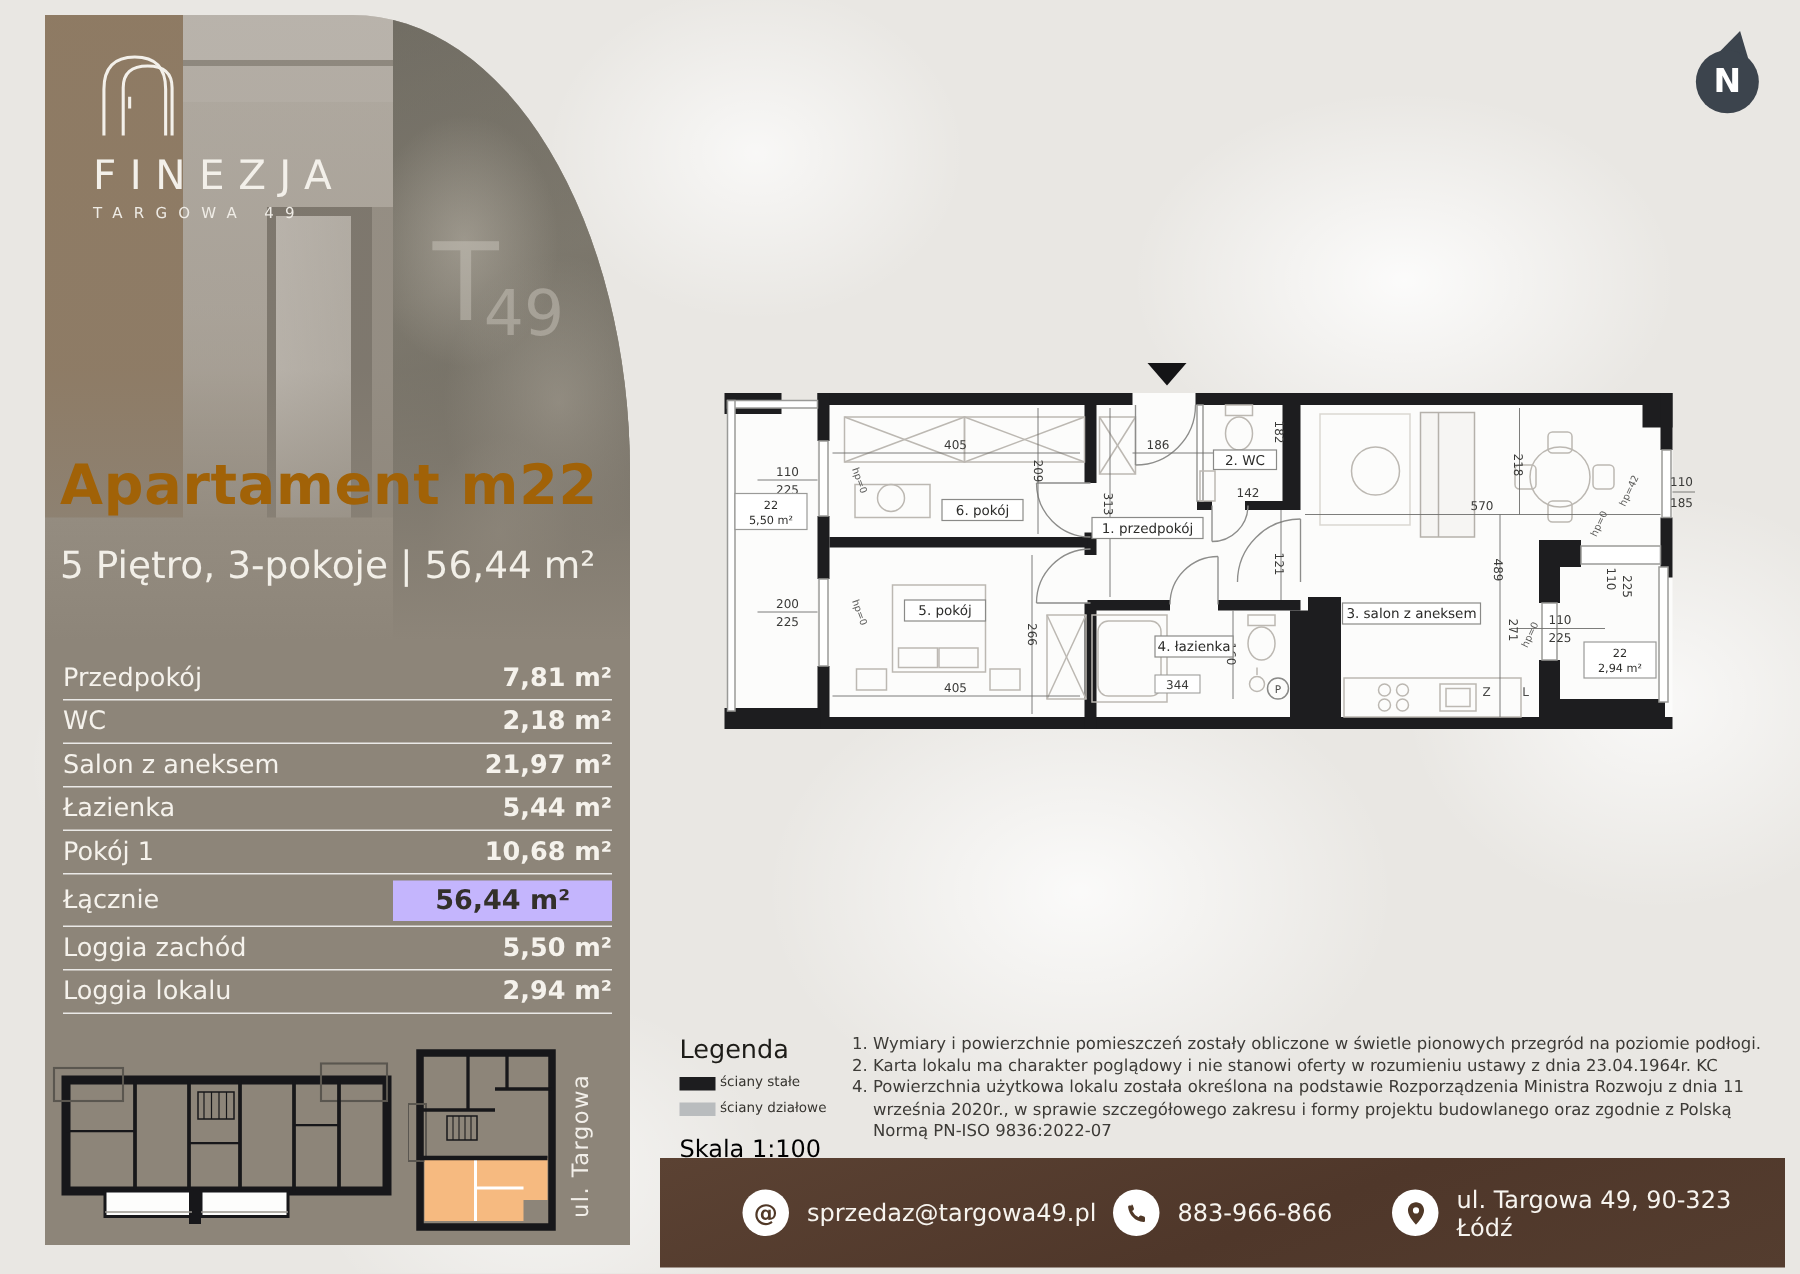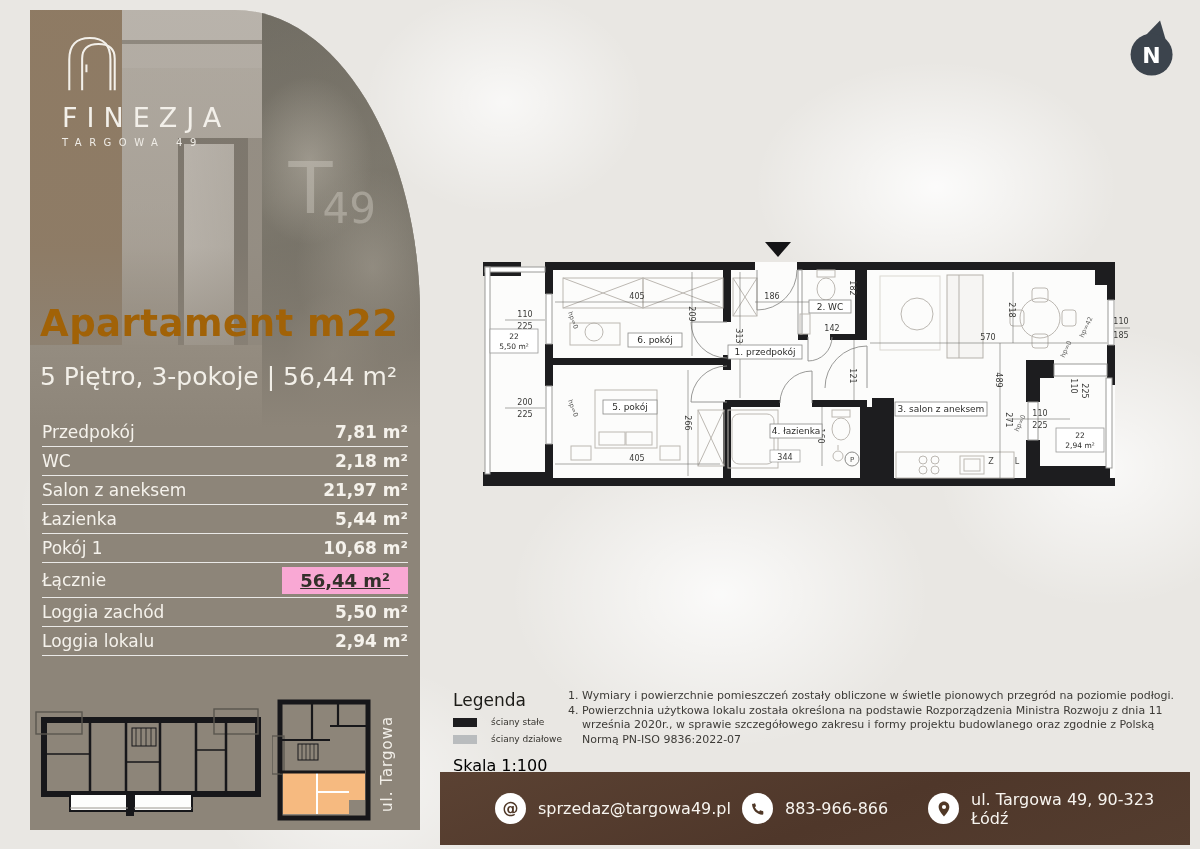--- a/index.html
+++ b/index.html
@@ -45,45 +45,45 @@
     background:linear-gradient(180deg, rgba(141,133,121,.42) 0%, rgba(141,133,121,.48) 55%, rgba(141,133,121,.85) 82%, #8d8579 97%);}
   .mural-text{position:absolute;right:44px;top:150px;color:rgba(240,238,232,.55);line-height:.8;}
   .mural-text .t{font-size:72px;font-weight:400;}
   .mural-text .f49{font-size:42px;margin-left:34px;margin-top:-26px;display:block;}
   .logo{position:absolute;left:32px;top:22px;color:#f3f0ea;}
   .logo .name{font-size:27px;letter-spacing:9px;font-weight:400;margin-top:6px;}
   .logo .tagline{font-size:10px;letter-spacing:7.5px;font-weight:400;margin-top:4px;color:#efece6;}
   .apt-title{position:absolute;left:10px;top:292px;width:375px;color:#a16207;font-size:37px;font-weight:600;letter-spacing:.5px;}
   .apt-subtitle{position:absolute;left:10px;top:352px;width:380px;color:#f2efe8;font-size:25px;font-weight:400;}
   
-  .area-table{position:absolute;left:12px;top:408px;width:366px;}
+  .area-table{position:absolute;left:12px;top:428px;width:366px;}
   .arow{display:flex;justify-content:space-between;align-items:center;height:28px;
     border-bottom:1px solid rgba(255,255,255,.82);color:#f5f2ec;font-size:17px;}
   .arow .lab{font-weight:400;}
   .arow .val{font-weight:700;}
   .arow.total{height:34px;}
-  .arow.total .val{background:#f9a8d4;color:#33302b;padding:3px 18px;font-size:18px;text-decoration:underline;}
+  .arow.total .val{background:#c4b5fd;color:#33302b;padding:3px 28px;font-size:18px;}
   
   .mini-plans{position:absolute;left:0;top:680px;width:390px;height:132px;}
   .planA{position:absolute;left:4px;top:14px;}
   .planB{position:absolute;left:242px;top:6px;}
   .street{position:absolute;left:348px;top:18px;height:112px;color:#f2efe9;font-size:15px;letter-spacing:1px;
     writing-mode:vertical-rl;transform:rotate(180deg);text-align:center;}
   
   .compass{position:absolute;left:1132px;top:20px;width:44px;height:58px;transform:rotate(14deg);}
   .compass .tri{position:absolute;left:11px;top:0;width:0;height:0;
     border-left:10px solid transparent;border-right:10px solid transparent;border-bottom:17px solid #3c444d;}
   .compass .circ{position:absolute;left:0;top:14px;width:42px;height:42px;border-radius:50%;background:#3c444d;
     color:#fff;font-size:22px;font-weight:700;display:flex;align-items:center;justify-content:center;transform:rotate(-14deg);}
   
   .floorplan{position:absolute;left:470px;top:228px;width:660px;height:265px;}
   
   .legend{position:absolute;left:453px;top:690px;width:110px;color:#25241f;}
   .legend .ltitle{font-size:17px;font-weight:400;color:#1d1c18;}
-  .legend .litem{display:flex;align-items:center;gap:14px;margin-top:7px;}
+  .legend .litem{display:flex;align-items:center;gap:3px;margin-top:7px;}
   .legend .sw{width:24px;height:9px;display:inline-block;}
   .legend .litem span.txt{font-size:9px;color:#35332e;}
   .legend .scale{font-size:16px;font-weight:400;margin-top:12px;color:#000000;}
   
   .notes{position:absolute;left:568px;top:689px;width:612px;color:#3d3b37;font-size:11px;line-height:14.5px;}
   .note{padding-left:14px;text-indent:-14px;}
   
   .bottombar{position:absolute;left:440px;top:772px;width:750px;height:73px;
     background:linear-gradient(160deg,#5b4233 0%,#4f372a 55%,#543d2f 100%);}
   .citem{position:absolute;top:0;height:73px;display:flex;align-items:center;gap:12px;color:#f7f4ef;font-size:16px;}
@@ -426,20 +426,21 @@
   </div>
   <div class="litem">
     <span class="sw" style="background:#b9bcbe"></span>
     <span class="txt">ściany działowe</span>
   </div>
   <div class="scale">Skala 1:100</div>
 </div>
 
 <div class="notes">
   <div class="note">1. Wymiary i powierzchnie pomieszczeń zostały obliczone w świetle pionowych przegród na poziomie podłogi.</div>
+  <div class="note">2. Karta lokalu ma charakter poglądowy i nie stanowi oferty w rozumieniu ustawy z dnia 23.04.1964r. KC</div>
   <div class="note">4. Powierzchnia użytkowa lokalu została określona na podstawie Rozporządzenia Ministra Rozwoju z dnia 11 września 2020r., w sprawie szczegółowego zakresu i formy projektu budowlanego oraz zgodnie z Polską Normą PN-ISO 9836:2022-07</div>
 </div>
 
 <div class="bottombar">
   <div class="citem email">
     <span class="ic">@</span>
     <span>sprzedaz@targowa49.pl</span>
   </div>
   <div class="citem phone">
     <span class="ic">

